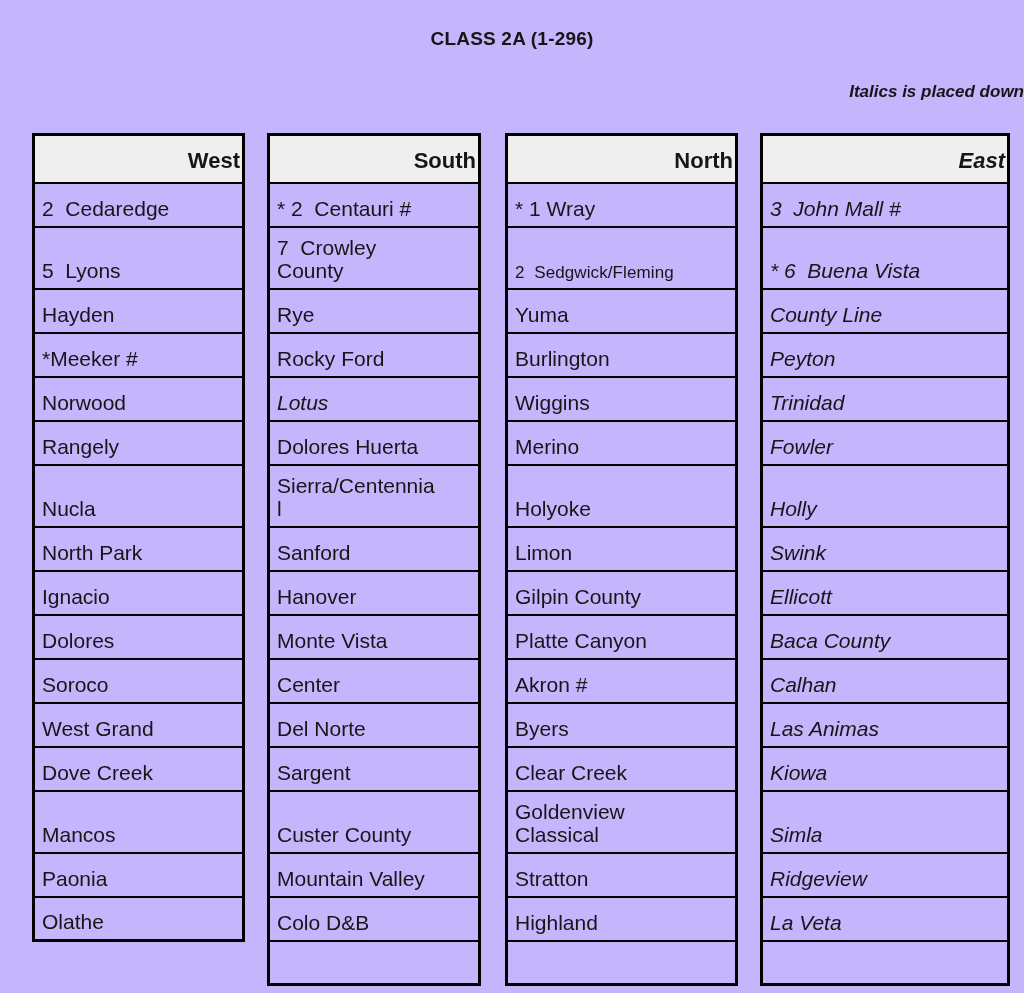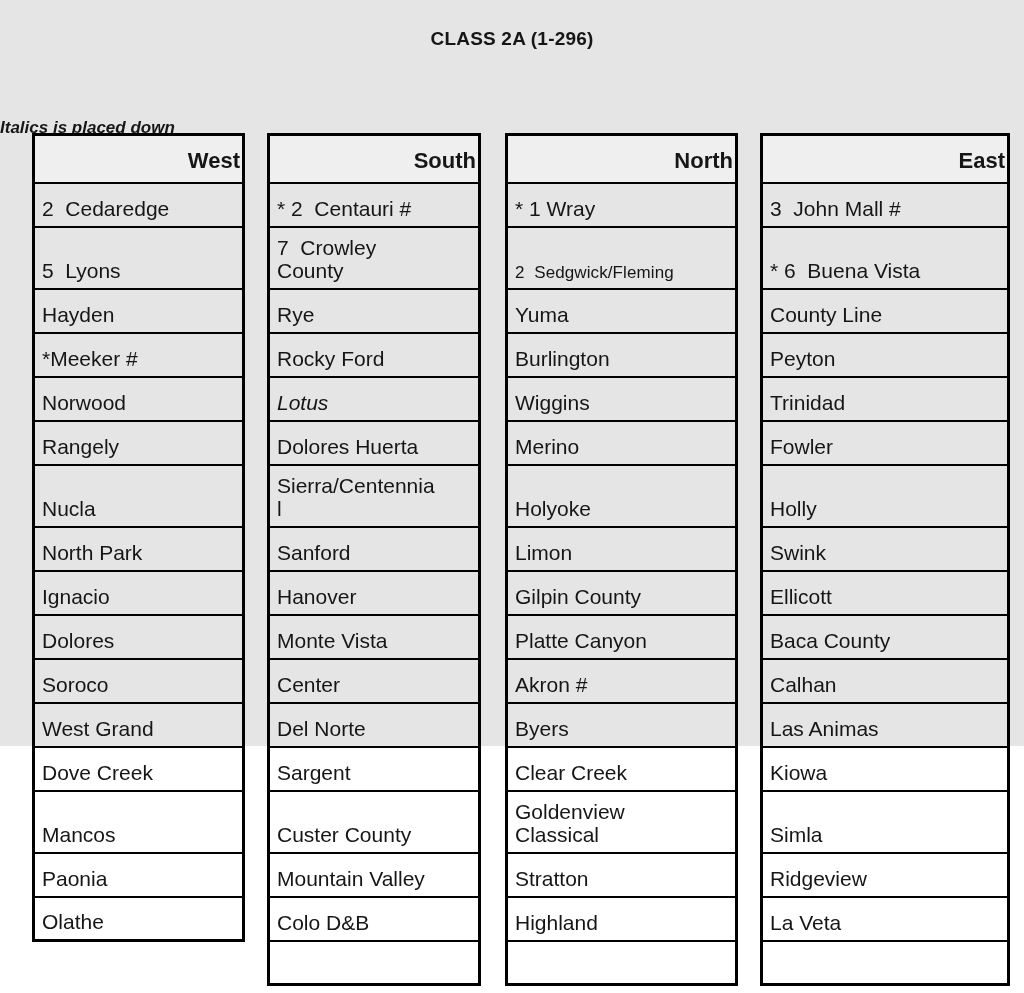--- a/index.html
+++ b/index.html
@@ -8,59 +8,58 @@
     background: #ffffff;
     width: 1024px;
     height: 993px;
     font-family: "Liberation Sans", sans-serif;
     color: #161616;
     overflow: hidden;
   }
   .page {
     position: relative;
     width: 1024px;
-    height: 746px;
-    background: #e5e5e5;
+    height: 993px;
+    background: #c4b5fd;
   }
   .title {
     position: absolute;
     top: 28px;
     left: 0;
     width: 1024px;
     text-align: center;
     font-size: 19px;
     font-weight: bold;
     letter-spacing: 0.2px;
   }
   .subtitle {
     position: absolute;
     top: 82px;
     left: 0;
     width: 1024px;
-    text-align: left;
+    text-align: right;
     font-size: 17px;
     font-weight: bold;
     font-style: italic;
-    margin-top: 36px;
   }
   .tables-wrap {
     position: absolute;
     left: 32px;
     top: 133px;
     display: flex;
     align-items: flex-start;
   }
   table {
     border-collapse: collapse;
     table-layout: fixed;
   }
   .t-west  { width: 213px; margin-right: 22px; }
   .t-south { width: 214px; margin-right: 24px; border-radius: 10px; }
   .t-north { width: 233px; margin-right: 22px; }
-  .t-east  { width: 250px; }
+  .t-east  { width: 250px; font-style: italic; }
   th, td {
     border: 2px solid #000000;
     box-sizing: border-box;
     overflow: hidden;
   }
   table {
     border: 3px solid #000000;
   }
   th {
     height: 48px;

